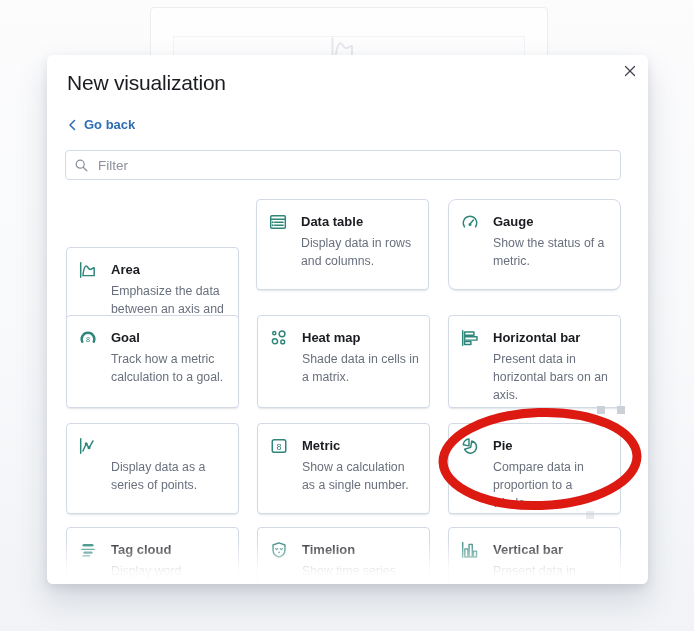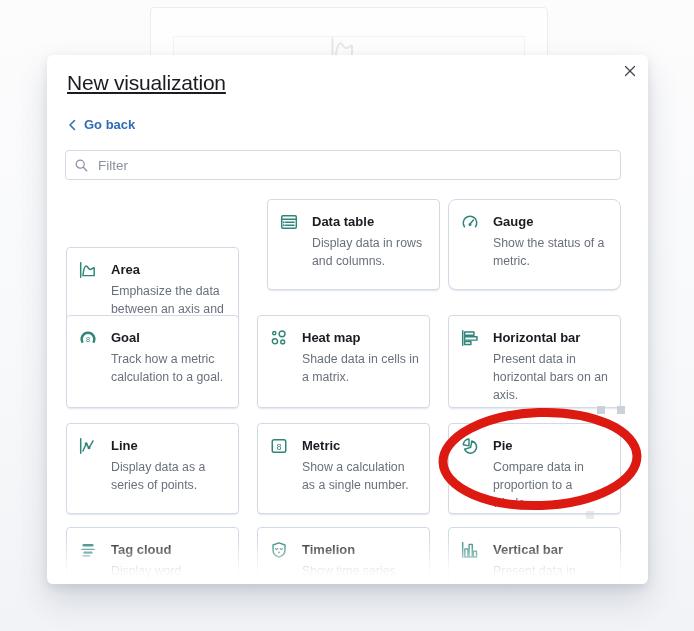--- a/index.html
+++ b/index.html
@@ -15,21 +15,21 @@
     background:#fdfdfe;border:1px solid #f1f3f6;}
   .bg-icon{position:absolute;left:330px;top:36px;opacity:.55;}
 
   
   .modal{position:absolute;left:47px;top:55px;width:601px;height:529px;
     background:#fff;border-radius:6px;overflow:hidden;z-index:2;
     box-shadow:0 16px 32px rgba(65,78,101,.18),0 4px 10px rgba(65,78,101,.12);}
   .close-btn{position:absolute;top:5px;right:7px;width:22px;height:22px;border:none;
     background:transparent;cursor:pointer;display:flex;align-items:center;justify-content:center;padding:0;}
   .modal-title{position:absolute;left:20px;top:16px;margin:0;font-size:21px;font-weight:400;
-    color:#1a1c21;letter-spacing:-.2px;text-decoration:underline;}
+    color:#1a1c21;letter-spacing:-.2px;}
   .back-link{position:absolute;left:20px;top:62px;display:flex;align-items:center;gap:6px;
     color:#2f6db3;font-size:13px;font-weight:bold;text-decoration:none;cursor:pointer;}
   .filter-box{position:absolute;left:18px;top:95px;width:556px;height:30px;background:#fff;
     border:1px solid #d3dae6;border-radius:4px;display:flex;align-items:center;padding:0 8px;box-sizing:border-box;}
   .filter-box input{border:none;outline:none;flex:1;font-size:13.5px;color:#a21caf;
     font-family:"Liberation Sans",sans-serif;margin-left:7px;background:transparent;}
   .filter-box input::placeholder{color:#8b919c;}
 
   
   #grid{position:absolute;left:19px;top:144px;width:557px;height:460px;}
@@ -95,21 +95,21 @@
 
   <div id="grid">
       <div class="card" style="left: 0px; top: 0px; height: 91px; margin-top: 48px;">
         <span class="cicon"><svg width="18" height="18" viewBox="0 0 16 16" fill="none" stroke="#2e857a" stroke-width="1.3" stroke-linecap="round" stroke-linejoin="round">
             <path d="M1.5 1.5v13"></path>
             <path d="M3.5 13c.5-5 1.5-8.5 3-8.5 1.2 0 1.8 3 3.5 3 1.3 0 2-1.3 3.5-1.5V13z"></path>
           </svg></span>
         <div class="ctitle">Area</div>
         <div class="cdesc">Emphasize the data between an axis and a line.</div>
       </div>
-      <div class="card" style="left: 201px; top: 0px; height: 91px;">
+      <div class="card" style="left: 190px; top: 0px; height: 91px;">
         <span class="cicon"><svg width="18" height="18" viewBox="0 0 16 16" fill="none" stroke="#2e857a" stroke-width="1.3" stroke-linecap="round" stroke-linejoin="round">
             <rect x="1.5" y="2.5" width="13" height="11" rx="1"></rect>
             <path d="M1.5 5.5h13"></path>
             <path d="M5 8.2h7.5M5 10.9h7.5"></path>
             <path d="M3.3 8.2h.01M3.3 10.9h.01" stroke-width="1.7"></path>
           </svg></span>
         <div class="ctitle">Data table</div>
         <div class="cdesc">Display data in rows and columns.</div>
       </div>
       <div class="card" style="left: 382px; top: 0px; height: 91px; border-radius: 8px;">
@@ -149,21 +149,20 @@
         <div class="ctitle">Horizontal bar</div>
         <div class="cdesc">Present data in horizontal bars on an axis.</div>
       </div>
       <div class="card" style="left: 0px; top: 224px; height: 91px;">
         <span class="cicon"><svg width="18" height="18" viewBox="0 0 16 16" fill="none" stroke="#2e857a" stroke-width="1.3" stroke-linecap="round" stroke-linejoin="round">
             <path d="M1.5 1.5v13"></path>
             <path d="M3.5 12.5 6.4 6l2.5 3.6 3.6-6.1"></path>
             <circle cx="6.4" cy="6" r=".7"></circle>
             <circle cx="8.9" cy="9.6" r=".7"></circle>
           </svg></span>
-        <div class="ctitle">Line</div>
         <div class="cdesc">Display data as a series of points.</div>
       </div>
       <div class="card" style="left: 191px; top: 224px; height: 91px;">
         <span class="cicon"><svg width="18" height="18" viewBox="0 0 16 16" fill="none" stroke="#2e857a" stroke-width="1.3" stroke-linecap="round" stroke-linejoin="round">
             <rect x="2" y="2.5" width="12" height="11" rx="1.6"></rect>
             <text x="8" y="11.3" font-size="8" text-anchor="middle" fill="#2e857a" stroke="none" font-family="Liberation Sans">8</text>
           </svg></span>
         <div class="ctitle">Metric</div>
         <div class="cdesc">Show a calculation as a single number.</div>
       </div>

